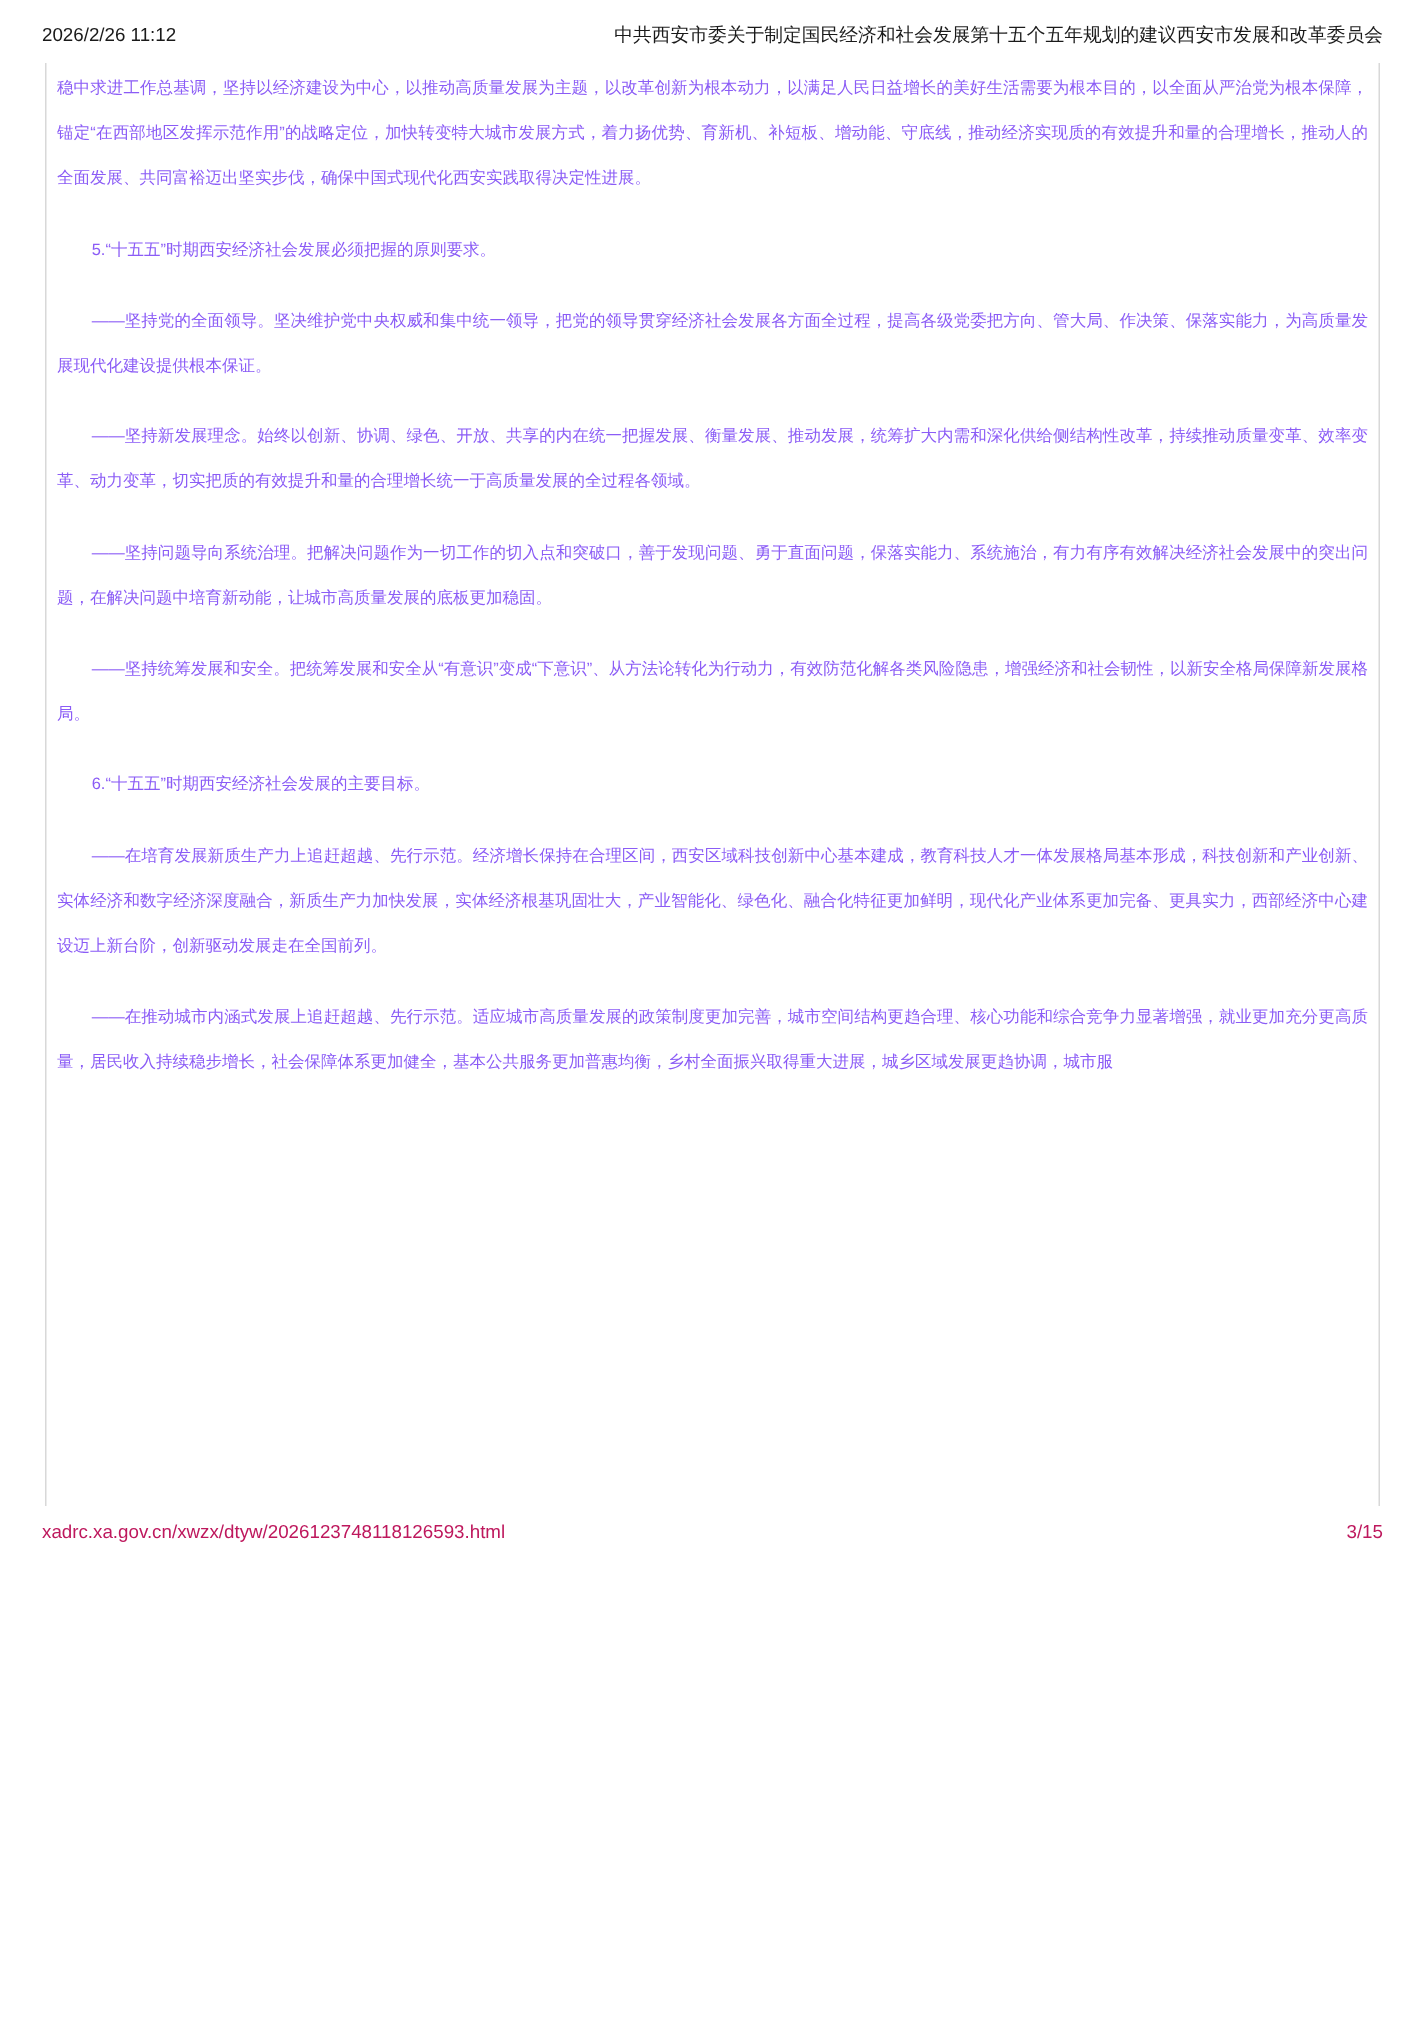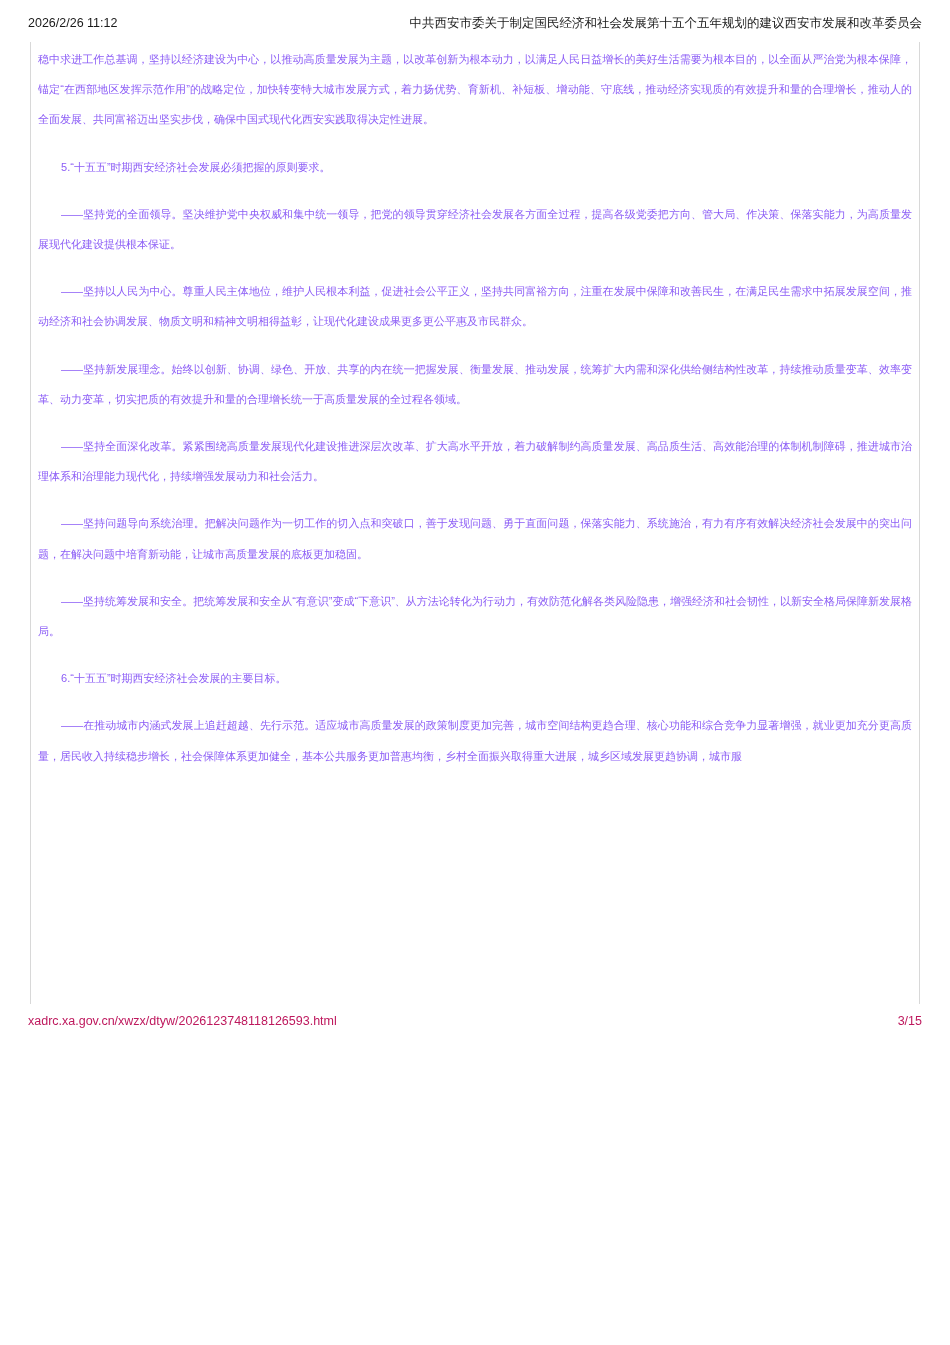--- a/index.html
+++ b/index.html
@@ -116,26 +116,25 @@
     <span class="hdr-date">2026/2/26 11:12</span>
     <span class="hdr-title">中共西安市委关于制定国民经济和社会发展第十五个五年规划的建议西安市发展和改革委员会</span>
   </div>
 
   <div class="content-frame"></div>
 
   <div class="doc-body">
     <p class="para cont">稳中求进工作总基调，坚持以经济建设为中心，以推动高质量发展为主题，以改革创新为根本动力，以满足人民日益增长的美好生活需要为根本目的，以全面从严治党为根本保障，锚定“在西部地区发挥示范作用”的战略定位，加快转变特大城市发展方式，着力扬优势、育新机、补短板、增动能、守底线，推动经济实现质的有效提升和量的合理增长，推动人的全面发展、共同富裕迈出坚实步伐，确保中国式现代化西安实践取得决定性进展。</p>
     <p class="para indent">5.“十五五”时期西安经济社会发展必须把握的原则要求。</p>
     <p class="para indent">——坚持党的全面领导。坚决维护党中央权威和集中统一领导，把党的领导贯穿经济社会发展各方面全过程，提高各级党委把方向、管大局、作决策、保落实能力，为高质量发展现代化建设提供根本保证。</p>
-    <p class="para indent">——坚持以人民为中心。尊重人民主体地位，维护人民根本利益，促进社会公平正义，坚持共同富裕方向，注重在发展中保障和改善民生，在满足民生需求中拓展发展空间，推动经济和社会协调发展、物质文明和精神文明相得益彰，让现代化建设成果更多更公平惠及市民群众。</p>
     <p class="para indent">——坚持新发展理念。始终以创新、协调、绿色、开放、共享的内在统一把握发展、衡量发展、推动发展，统筹扩大内需和深化供给侧结构性改革，持续推动质量变革、效率变革、动力变革，切实把质的有效提升和量的合理增长统一于高质量发展的全过程各领域。</p>
-    <p class="para indent">——坚持全面深化改革。紧紧围绕高质量发展现代化建设推进深层次改革、扩大高水平开放，着力破解制约高质量发展、高品质生活、高效能治理的体制机制障碍，推进城市治理体系和治理能力现代化，持续增强发展动力和社会活力。</p>
     <p class="para indent">——坚持问题导向系统治理。把解决问题作为一切工作的切入点和突破口，善于发现问题、勇于直面问题，保落实能力、系统施治，有力有序有效解决经济社会发展中的突出问题，在解决问题中培育新动能，让城市高质量发展的底板更加稳固。</p>
     <p class="para indent">——坚持统筹发展和安全。把统筹发展和安全从“有意识”变成“下意识”、从方法论转化为行动力，有效防范化解各类风险隐患，增强经济和社会韧性，以新安全格局保障新发展格局。</p>
     <p class="para indent">6.“十五五”时期西安经济社会发展的主要目标。</p>
+    <p class="para indent">——在培育发展新质生产力上追赶超越、先行示范。经济增长保持在合理区间，西安区域科技创新中心基本建成，教育科技人才一体发展格局基本形成，科技创新和产业创新、实体经济和数字经济深度融合，新质生产力加快发展，实体经济根基巩固壮大，产业智能化、绿色化、融合化特征更加鲜明，现代化产业体系更加完备、更具实力，西部经济中心建设迈上新台阶，创新驱动发展走在全国前列。</p>
     <p class="para indent">——在推动城市内涵式发展上追赶超越、先行示范。适应城市高质量发展的政策制度更加完善，城市空间结构更趋合理、核心功能和综合竞争力显著增强，就业更加充分更高质量，居民收入持续稳步增长，社会保障体系更加健全，基本公共服务更加普惠均衡，乡村全面振兴取得重大进展，城乡区域发展更趋协调，城市服</p>
   </div>
 
   <div class="print-footer">
     <span class="ftr-url">xadrc.xa.gov.cn/xwzx/dtyw/2026123748118126593.html</span>
     <span class="ftr-page">3/15</span>
   </div>
 
 </div>
 

